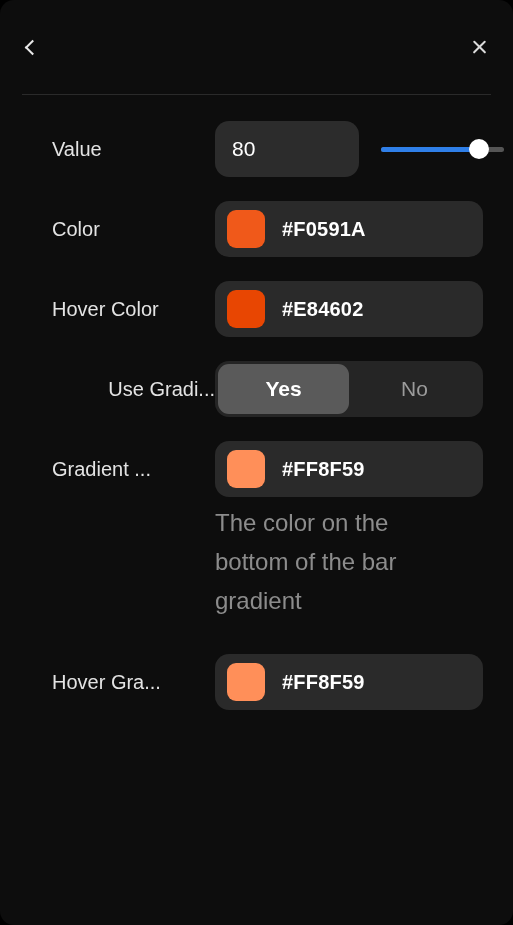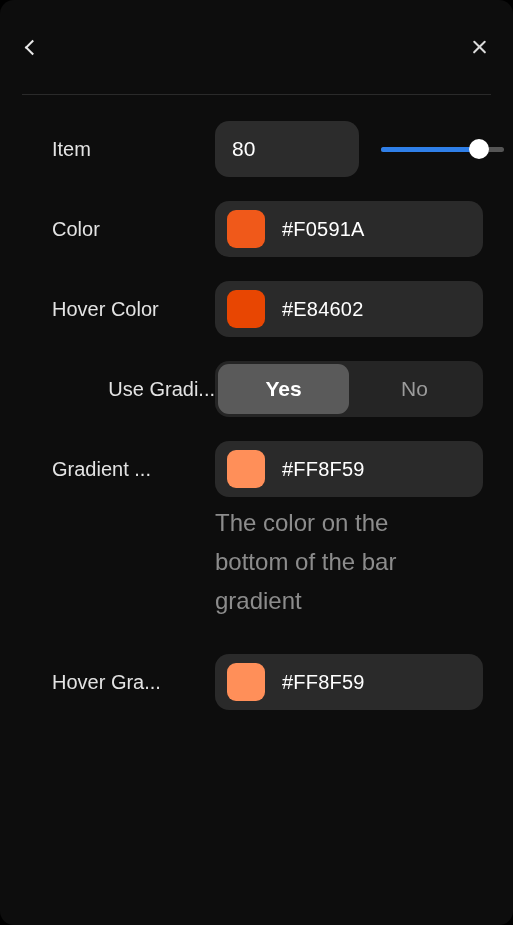--- a/index.html
+++ b/index.html
@@ -184,21 +184,21 @@
   .swatch {
     width: 38px;
     height: 38px;
     border-radius: 9px;
     flex: 0 0 38px;
   }
 
   .hexlabel {
     font-size: 20px;
     color: #ffffff;
-    font-weight: normal;
+    font-weight: bold;
     margin-left: 17px;
     letter-spacing: .2px;
   }
 
   
   .toggle-row { margin-bottom: 24px; text-align: right; }
 
   .toggle-group {
     width: 268px;
     height: 56px;
@@ -253,21 +253,21 @@
     <div class="close-btn">
       <span class="x-icon"></span>
     </div>
   </div>
 
   <div class="divider"></div>
 
   <div class="body">
 
     <div class="row value-row">
-      <div class="row-label">Item</div>
+      <div class="row-label">Value</div>
       <div class="row-control">
         <input class="num-input" type="text" value="80" style="">
         <div class="slider-wrap">
           <div class="slider-track" style="background: rgb(85, 85, 85);">
             <div class="slider-fill" style="width: 80%; background: rgb(47, 127, 232);"></div>
             <div class="slider-thumb" style="left: 80%; background: rgb(255, 255, 255);"></div>
           </div>
         </div>
       </div>
     </div>

